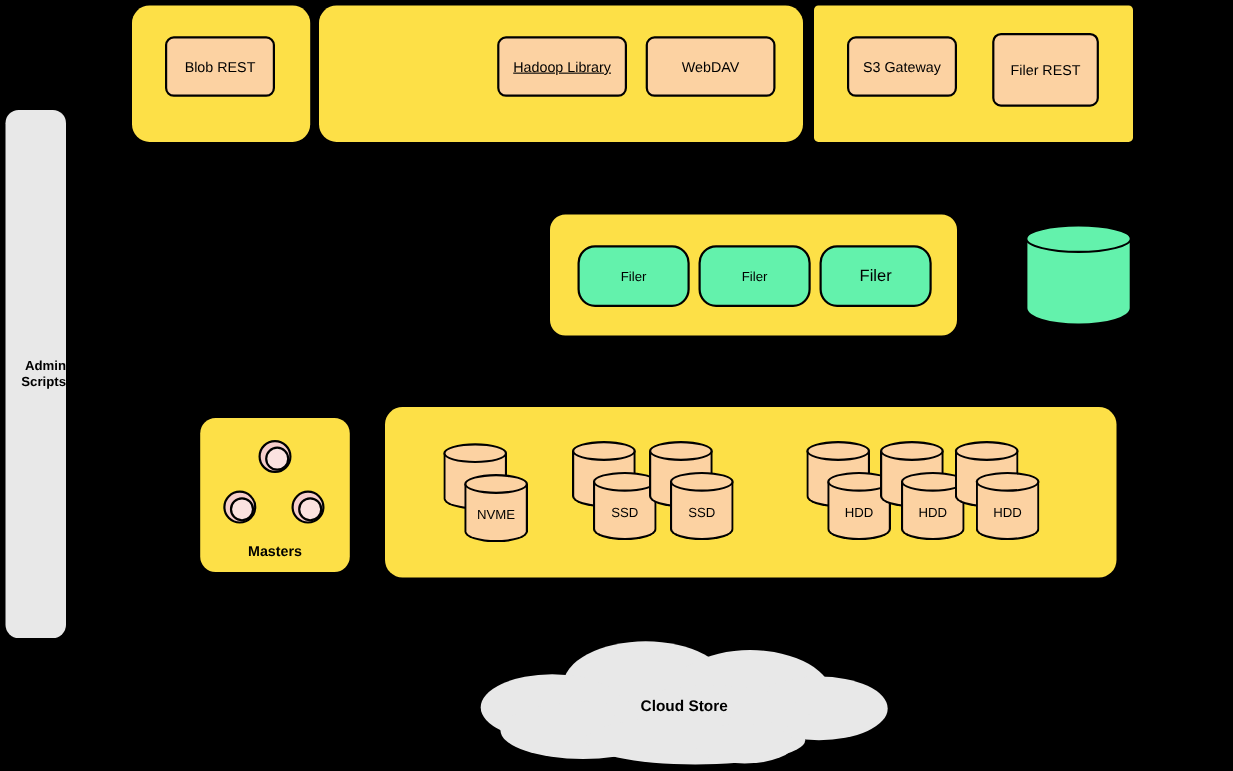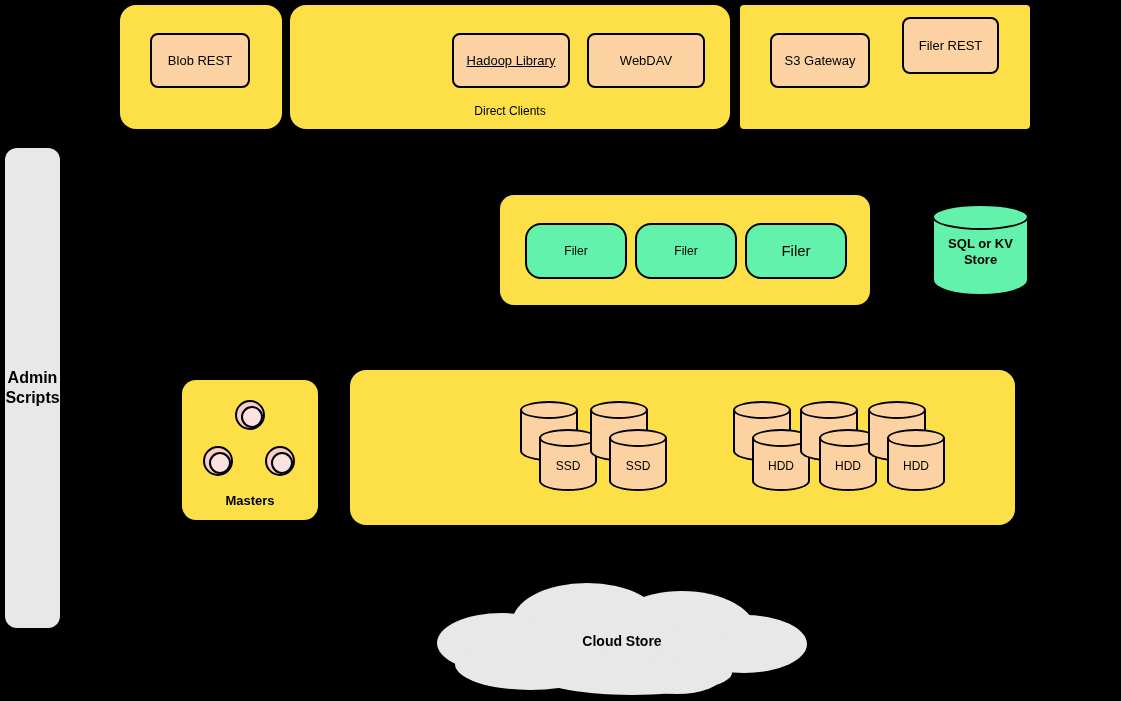--- a/index.html
+++ b/index.html
@@ -39,25 +39,24 @@
   }
   .caption.bold { font-weight: bold; font-size: 13px; }
   
   .admin-bar {
     position: absolute;
     background: #e8e8e8;
     border-radius: 12px;
     display: flex;
     align-items: center;
     justify-content: center;
-    text-align: center;
+    text-align: right;
     font-weight: bold;
-    font-size: 16px;
+    font-size: 12px;
     line-height: 1.25;
-    margin-top: 48px;
   }
   
   .db { position: absolute; }
   .db-body {
     position: absolute; left: 0; right: 0; top: 13px; bottom: 0;
     background: #63f2ac;
     border: 2px solid #000; border-top: none;
     border-radius: 0 0 48px 48px / 0 0 16px 16px;
   }
   .db-top {
@@ -124,59 +123,68 @@
     </div>
   </div>
 
   <div class="panel" style="left:290px; top:5px; width:440px; height:124px; border-radius:16px;">
     <div class="node orange" style="left:162px; top:28px; width:118px; height:55px;text-decoration:underline;">
       <span>Hadoop Library</span>
     </div>
     <div class="node orange" style="left:297px; top:28px; width:118px; height:55px;">
       <span>WebDAV</span>
     </div>
-    <div class="caption" style="left:0; right:0; top:99px;">Direct Clients</div>
   </div>
 
   <div class="panel" style="left:740px; top:5px; width:290px; height:124px; border-radius:4px;">
     <div class="node orange" style="left:30px; top:28px; width:100px; height:55px;">
       <span>S3 Gateway</span>
     </div>
-    <div class="node orange" style="left:162px; top:12px; width:97px; height:57px;">
+    <div class="node orange" style="left:162px; top:25px; width:97px; height:67px;">
       <span>Filer REST</span>
     </div>
   </div>
 
   <div class="panel" style="left:500px; top:195px; width:370px; height:110px;">
     <div class="node greenbox" style="left:25px; top:28px; width:102px; height:56px;">
       <span>Filer</span>
     </div>
     <div class="node greenbox" style="left:135px; top:28px; width:102px; height:56px;">
       <span>Filer</span>
     </div>
     <div class="node greenbox large" style="left:245px; top:28px; width:102px; height:56px;">
       <span>Filer</span>
     </div>
   </div>
 
   <div class="db" style="left:932px; top:204px; width:97px; height:92px;">
     <div class="db-body"></div>
     <div class="db-top"></div>
-    <div class="db-label">SQL or KV Store</div>
   </div>
 
   <div class="panel" style="left:182px; top:380px; width:136px; height:140px;">
     <div class="master-circle" style="left:53px; top:20px;"></div>
     <div class="master-circle" style="left:21px; top:66px;"></div>
     <div class="master-circle" style="left:83px; top:66px;"></div>
     <div class="caption bold" style="left:0; right:0; bottom:12px;margin-top:36px;">Masters</div>
   </div>
 
   <div class="panel" style="left:350px; top:370px; width:665px; height:155px; border-radius:16px;">
 
+    <div class="stack" style="left:53px; top:33px;">
+      <div class="cylinder" style="left:0; top:0; height:60px;">
+        <div class="cyl-body"></div>
+        <div class="cyl-top"></div>
+      </div>
+      <div class="cylinder" style="left:19px; top:28px; height:62px;">
+        <div class="cyl-body"></div>
+        <div class="cyl-top"></div>
+        <div class="cyl-label">NVME</div>
+      </div>
+    </div>
 
     <div class="stack" style="left:170px; top:31px;">
       <div class="cylinder" style="left:0; top:0; height:60px;">
         <div class="cyl-body"></div>
         <div class="cyl-top"></div>
       </div>
       <div class="cylinder" style="left:19px; top:28px; height:62px;">
         <div class="cyl-body"></div>
         <div class="cyl-top"></div>
         <div class="cyl-label">SSD</div>

